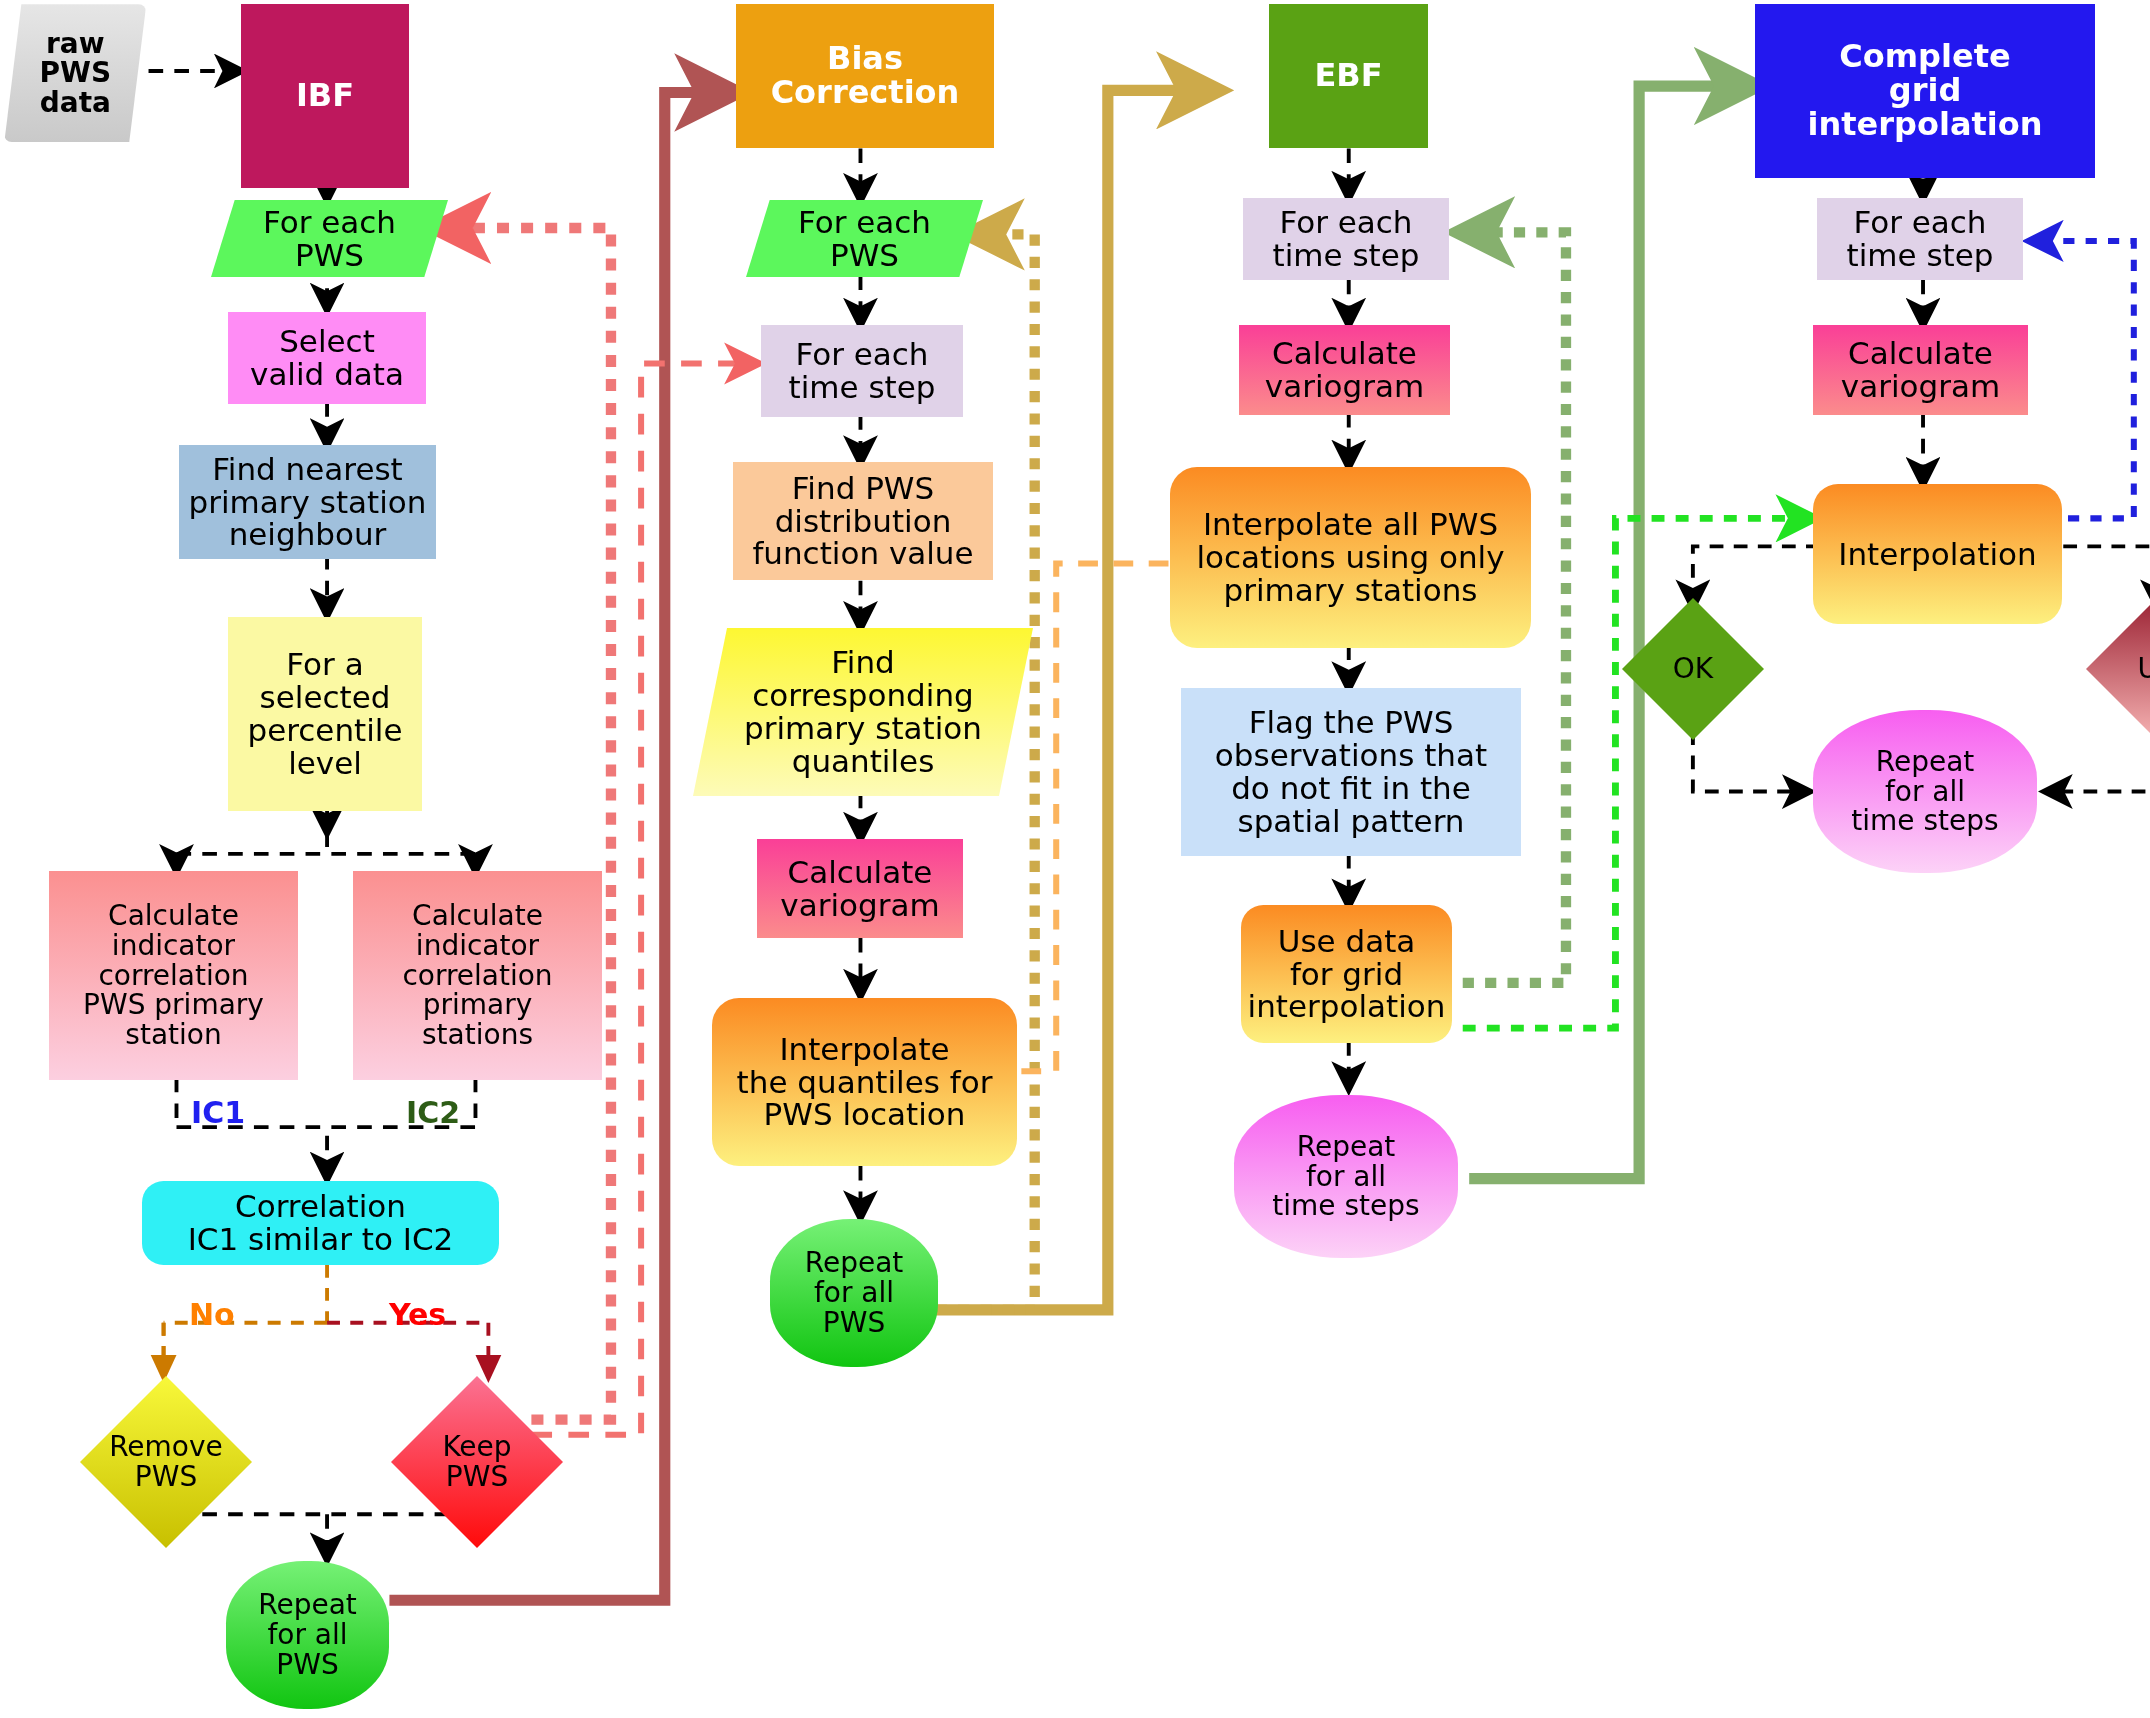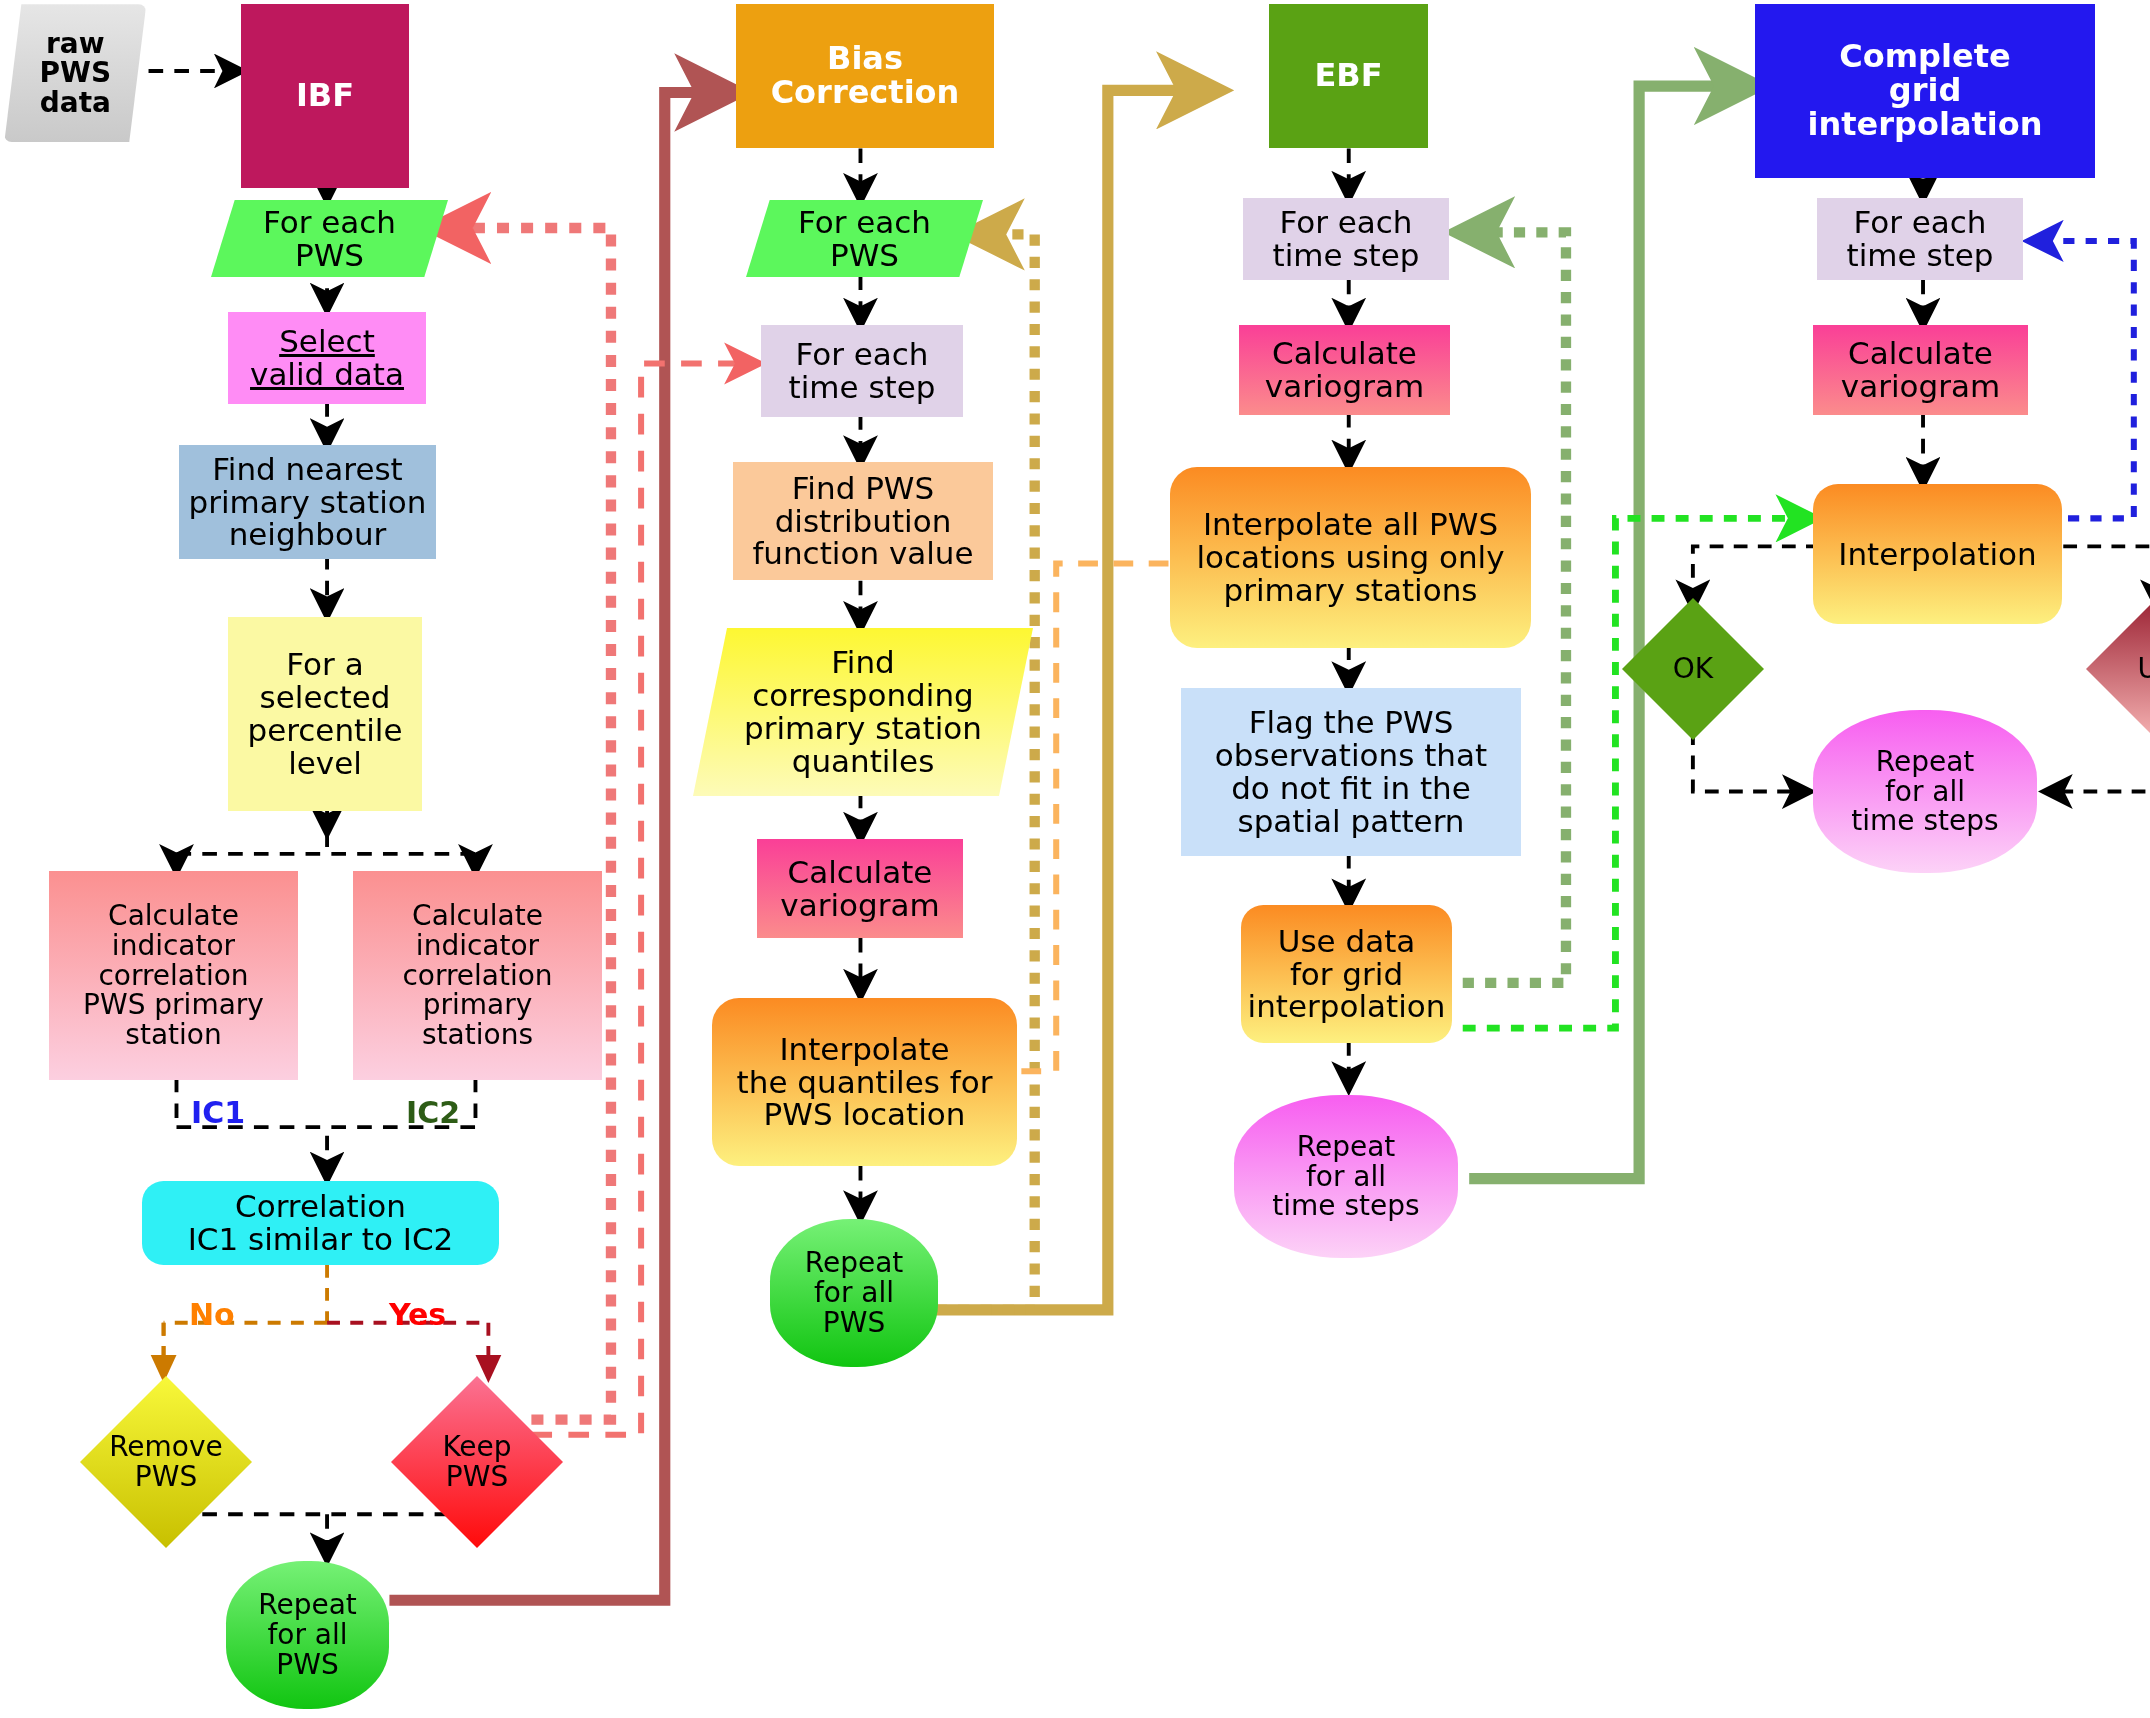--- a/index.html
+++ b/index.html
@@ -168,21 +168,21 @@
   <div class="node rect hdr big" style="left:241px;top:4.3px;width:168px;height:184px;background:#be185d;">
     <span>IBF</span>
     </div>
 
   <div class="node para mid" style="left:211px;top:200px;width:237px;height:77px;background:#5cf75c;">
     <span style="white-space: pre-line;">For each
 PWS</span>
     </div>
 
   <div class="node rect mid" style="left:228px;top:312px;width:198px;height:92px;background:#ff8cf5;">
-    <span style="white-space: pre-line; text-decoration: underline;">Select
+    <span style="white-space: pre-line;">Select
 valid data</span>
     </div>
 
   <div class="node rect mid" style="left:179px;top:445px;width:257px;height:114px;background:#a0c0dc;">
     <span style="white-space: pre-line;">Find nearest
 primary station
 neighbour</span>
     </div>
 
   <div class="node rect mid" style="left:228px;top:617px;width:194px;height:194px;background:#fbf9a3;">

